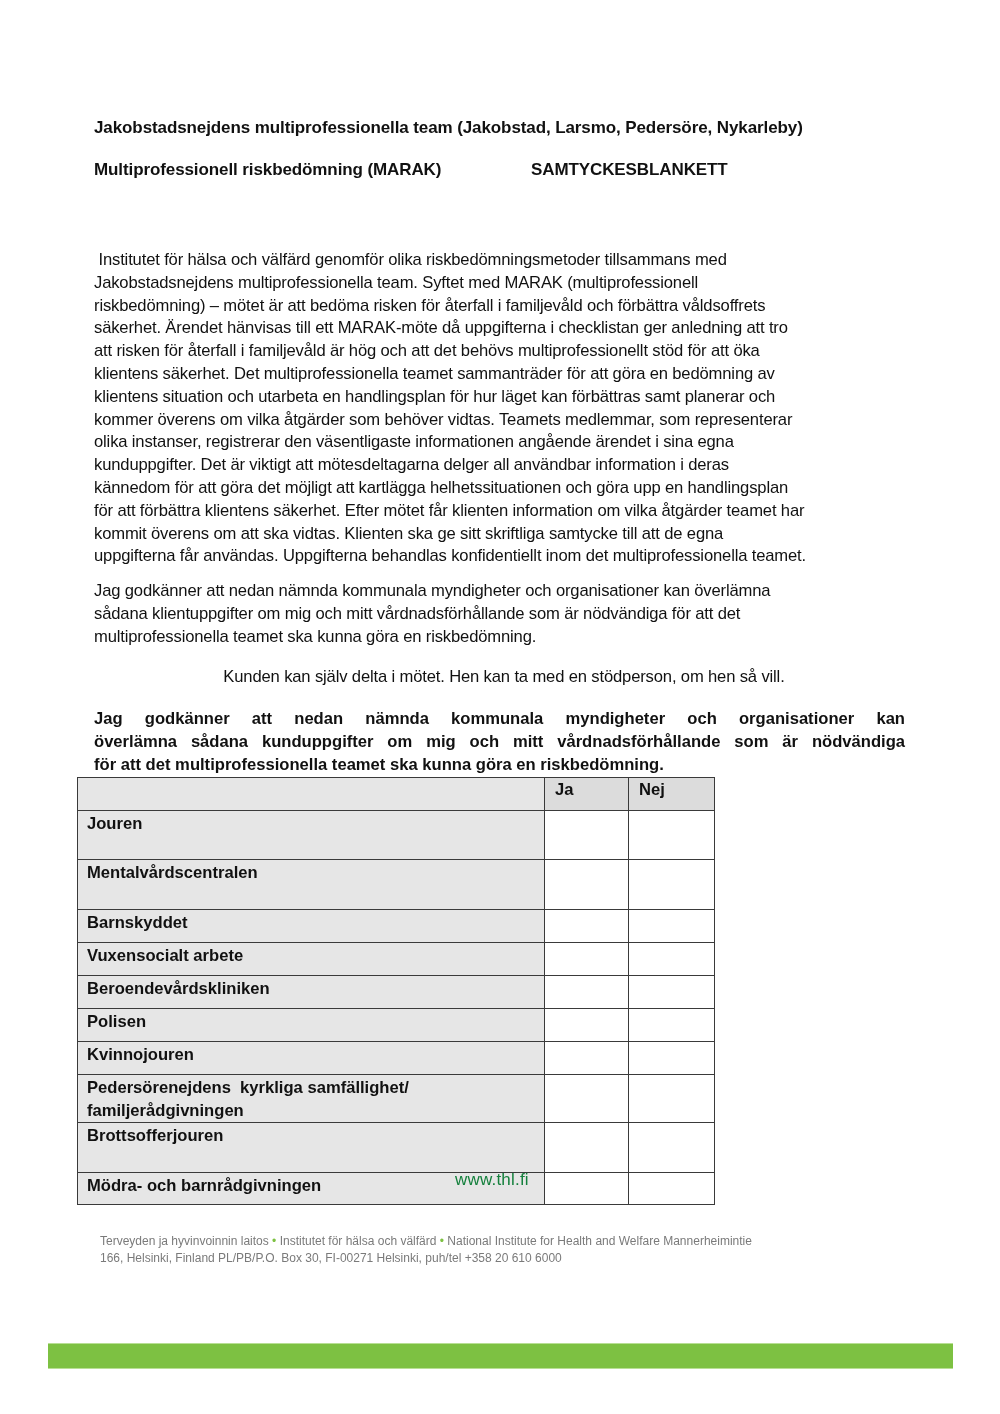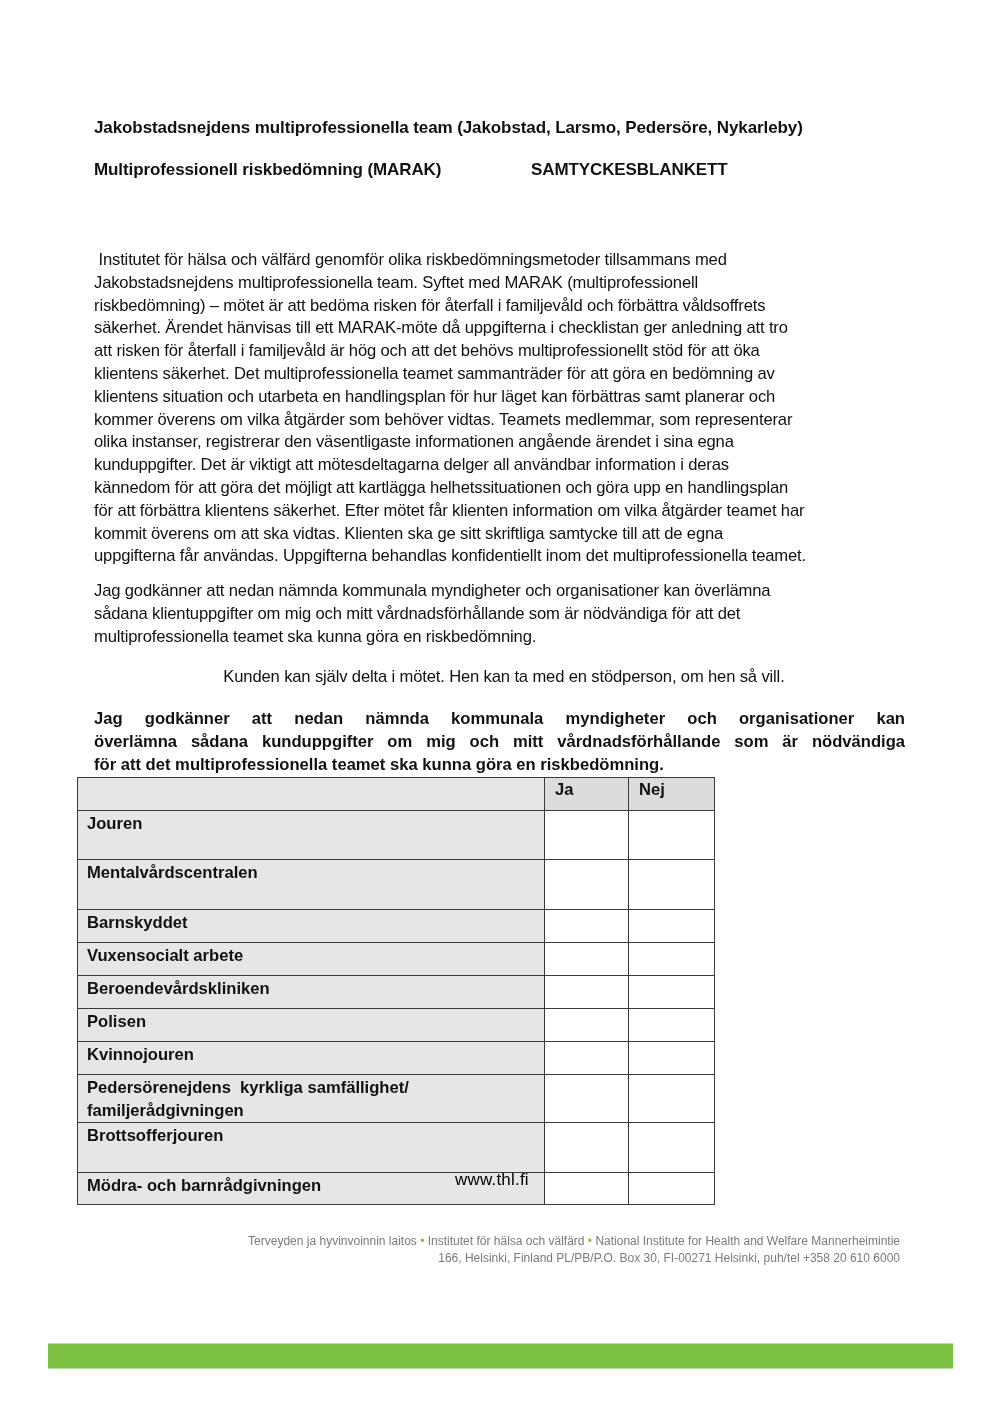--- a/index.html
+++ b/index.html
@@ -15,22 +15,22 @@
 
     table.consent { position: absolute; left: 77px; top: 777px; border-collapse: collapse; font-size: 16.6px; font-weight: bold; }
     table.consent td { border: 1.5px solid #3a3a3a; padding: 0; vertical-align: top; }
     td.label { width: 457px; background: #e6e6e6; padding: 2px 0 0 9px !important; line-height: 22.5px; }
     td.hlabel { background: #e6e6e6; }
     td.hcol { background: #dcdcdc; padding: 2px 0 0 10px !important; }
     td.cell { background: #ffffff; }
     td.ja { width: 73px; }
     td.nej { width: 75px; }
 
-    .web { left: 455px; top: 1170px; color: #000000; font-size: 17px; letter-spacing: 0.2px; }
-    .footer { left: 100px; width: 800px; top: 1233px; text-align: right; color: #7a7a7a; font-size: 12px; line-height: 17px; }
+    .web { left: 455px; top: 1170px; color: #15803d; font-size: 17px; letter-spacing: 0.2px; }
+    .footer { left: 100px; width: 800px; top: 1233px; text-align: left; color: #7a7a7a; font-size: 12px; line-height: 17px; }
     .dot { color: #7dc142; }
     .bar { left: 48px; top: 1343px; width: 905px; height: 24px; background: #7dc142;
            border-top: 1px solid #b8df94; border-bottom: 1px solid #b8df94; }
   </style>
 </head>
 <body>
 
 <div class="abs hdr" style="left:94px; top:118px;">Jakobstadsnejdens multiprofessionella team (Jakobstad, Larsmo, Pedersöre, Nykarleby)</div>
 <div class="abs hdr" style="left:94px; top:160px;">Multiprofessionell riskbedömning (MARAK)</div>
 <div class="abs hdr" style="left:531px; top:160px;">SAMTYCKESBLANKETT</div>

